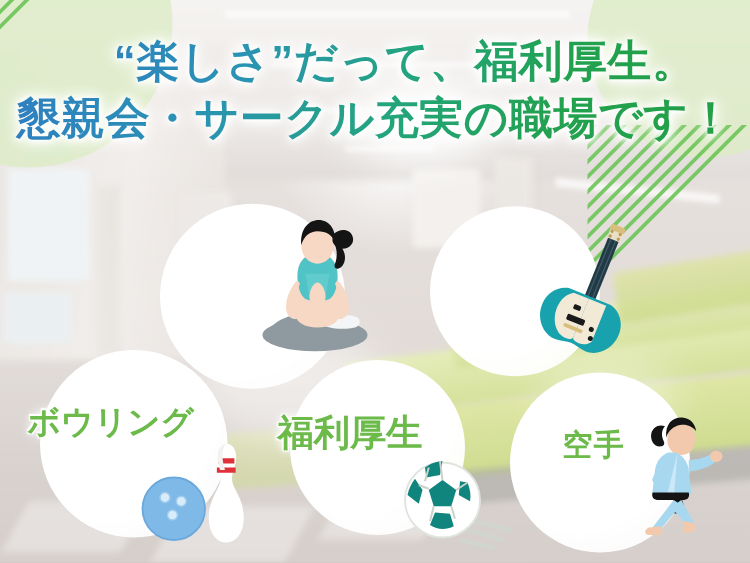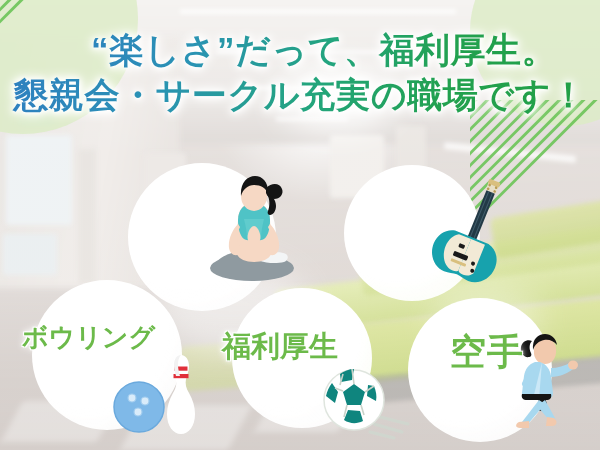--- a/index.html
+++ b/index.html
@@ -75,21 +75,21 @@
 
   
   .lbl{position:absolute;z-index:14;color:#6cba4a;font-weight:700;white-space:nowrap;
     text-shadow:0 0 4px #fff,0 0 7px #fff,0 0 10px rgba(255,255,255,.95),
                 1px 1px 0 #fff,-1px -1px 0 #fff,1px -1px 0 #fff,-1px 1px 0 #fff;}
   .l-yoga{left:137px;top:205px;font-size:31px;letter-spacing:1px;}
   .l-keion{left:348px;top:205px;font-size:30px;letter-spacing:1px;}
   .l-bowl{left:22px;top:320px;font-size:26px;letter-spacing:0px;}
   .l-futsal{left:222px;top:327px;font-size:29px;letter-spacing:0px;}
   .l-fit{left:388px;top:310px;font-size:24px;letter-spacing:0px;}
-  .l-kara{left:450px;top:328px;font-size:36px;letter-spacing:1px;}
+  .l-kara{left:450px;top:340px;font-size:24px;letter-spacing:1px;}
 
   .art{position:absolute;z-index:13;}
 </style>
 </head>
 <body>
 
 <div id="stage">
 
   <div class="bg">
     <div class="bg-base"></div>

